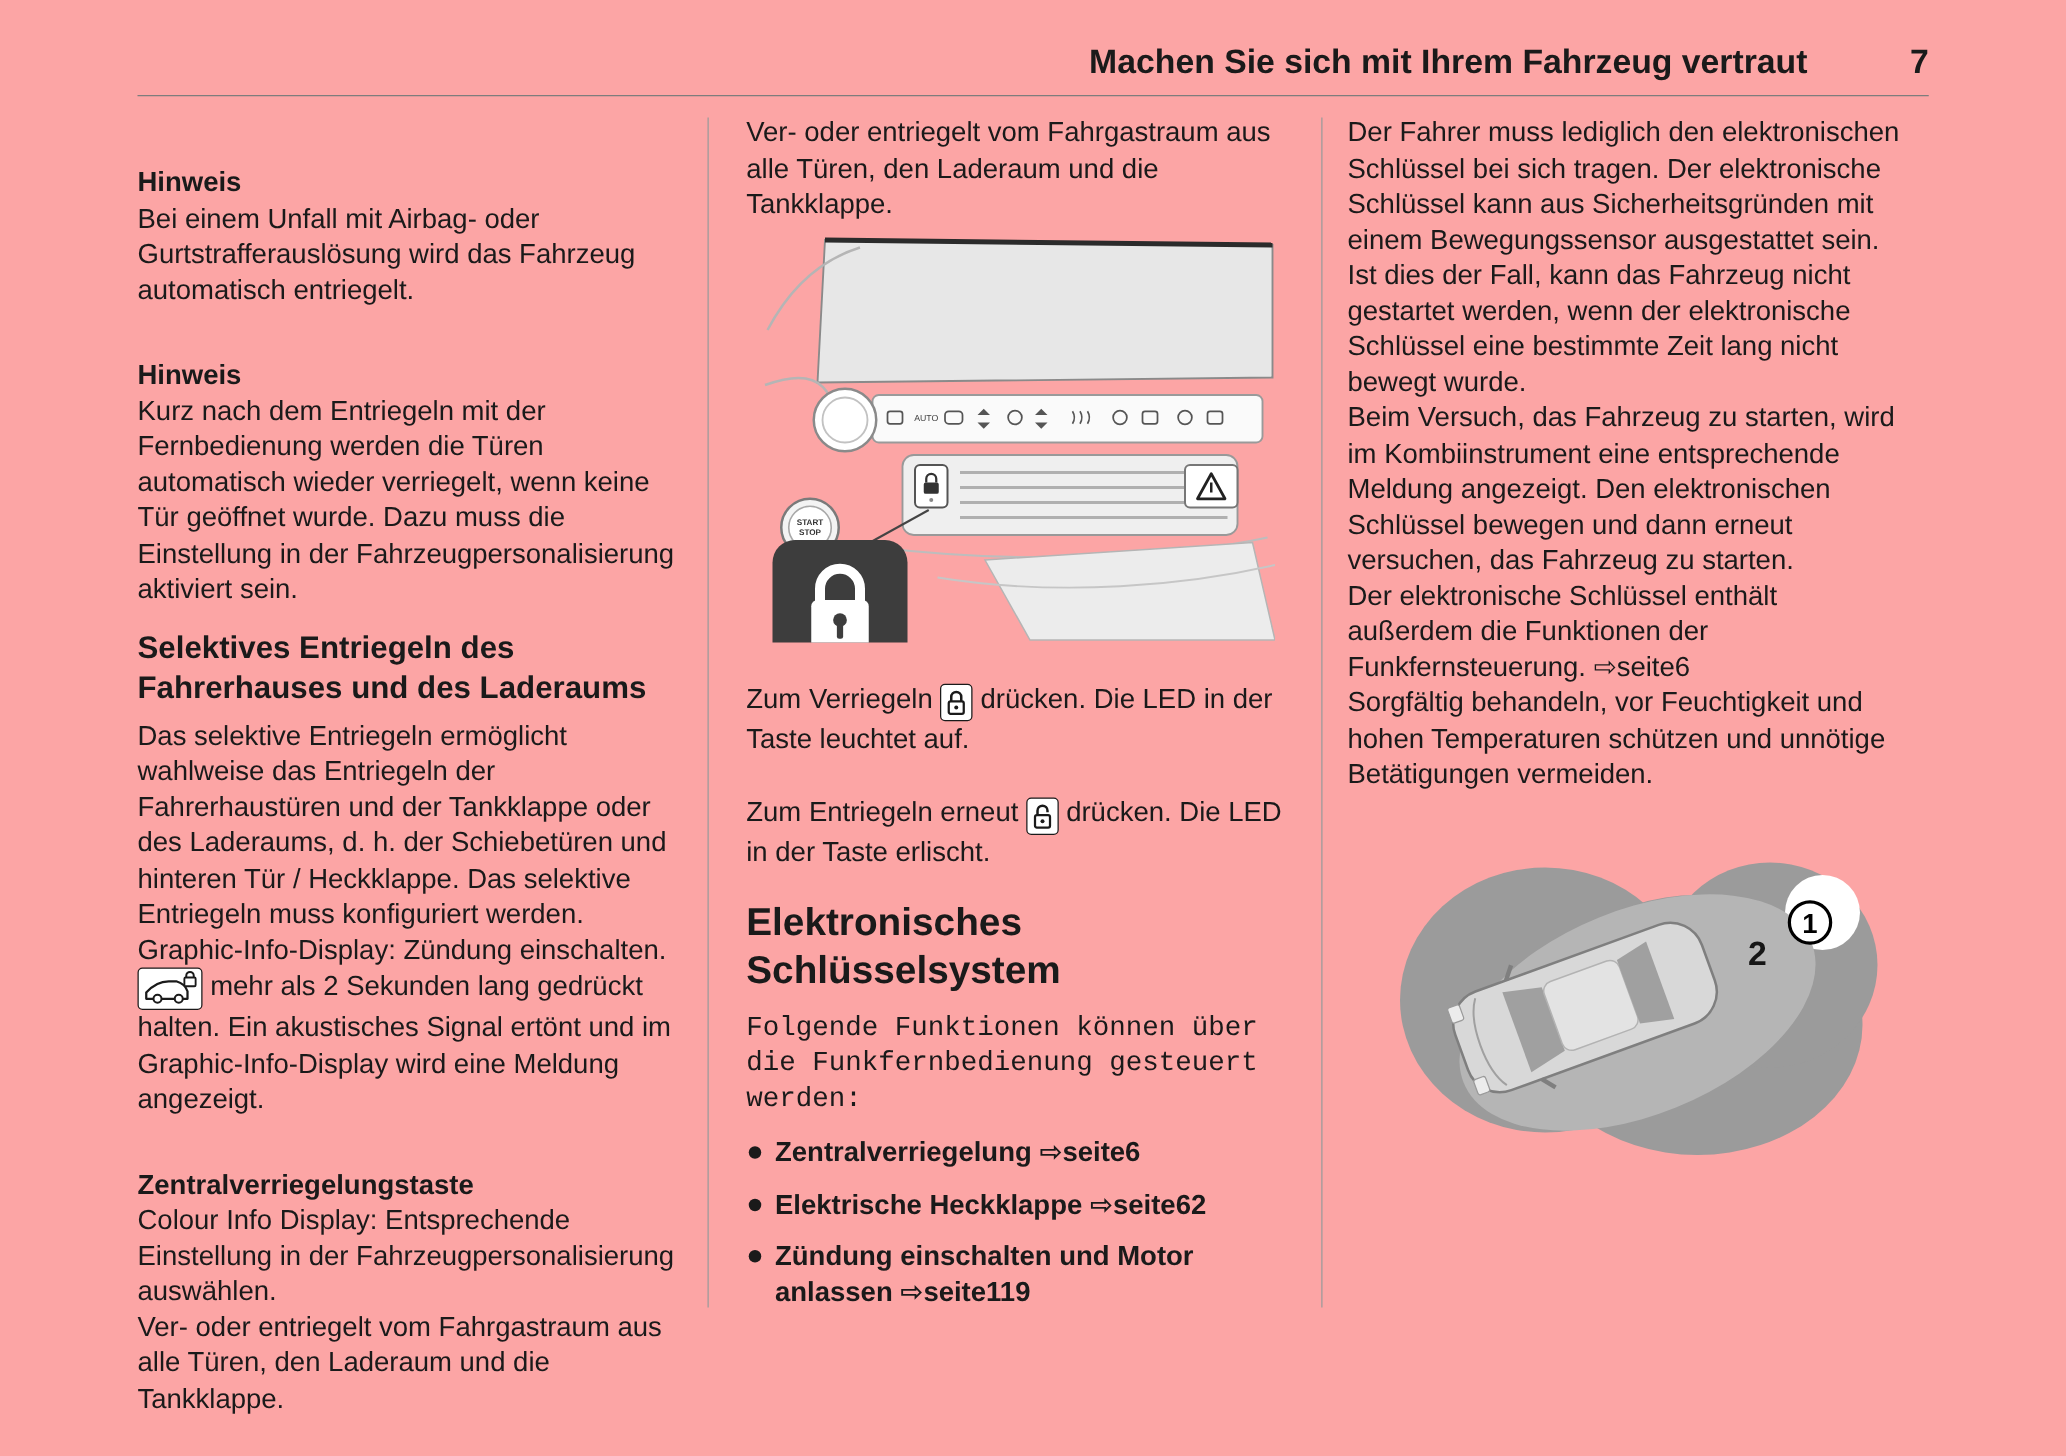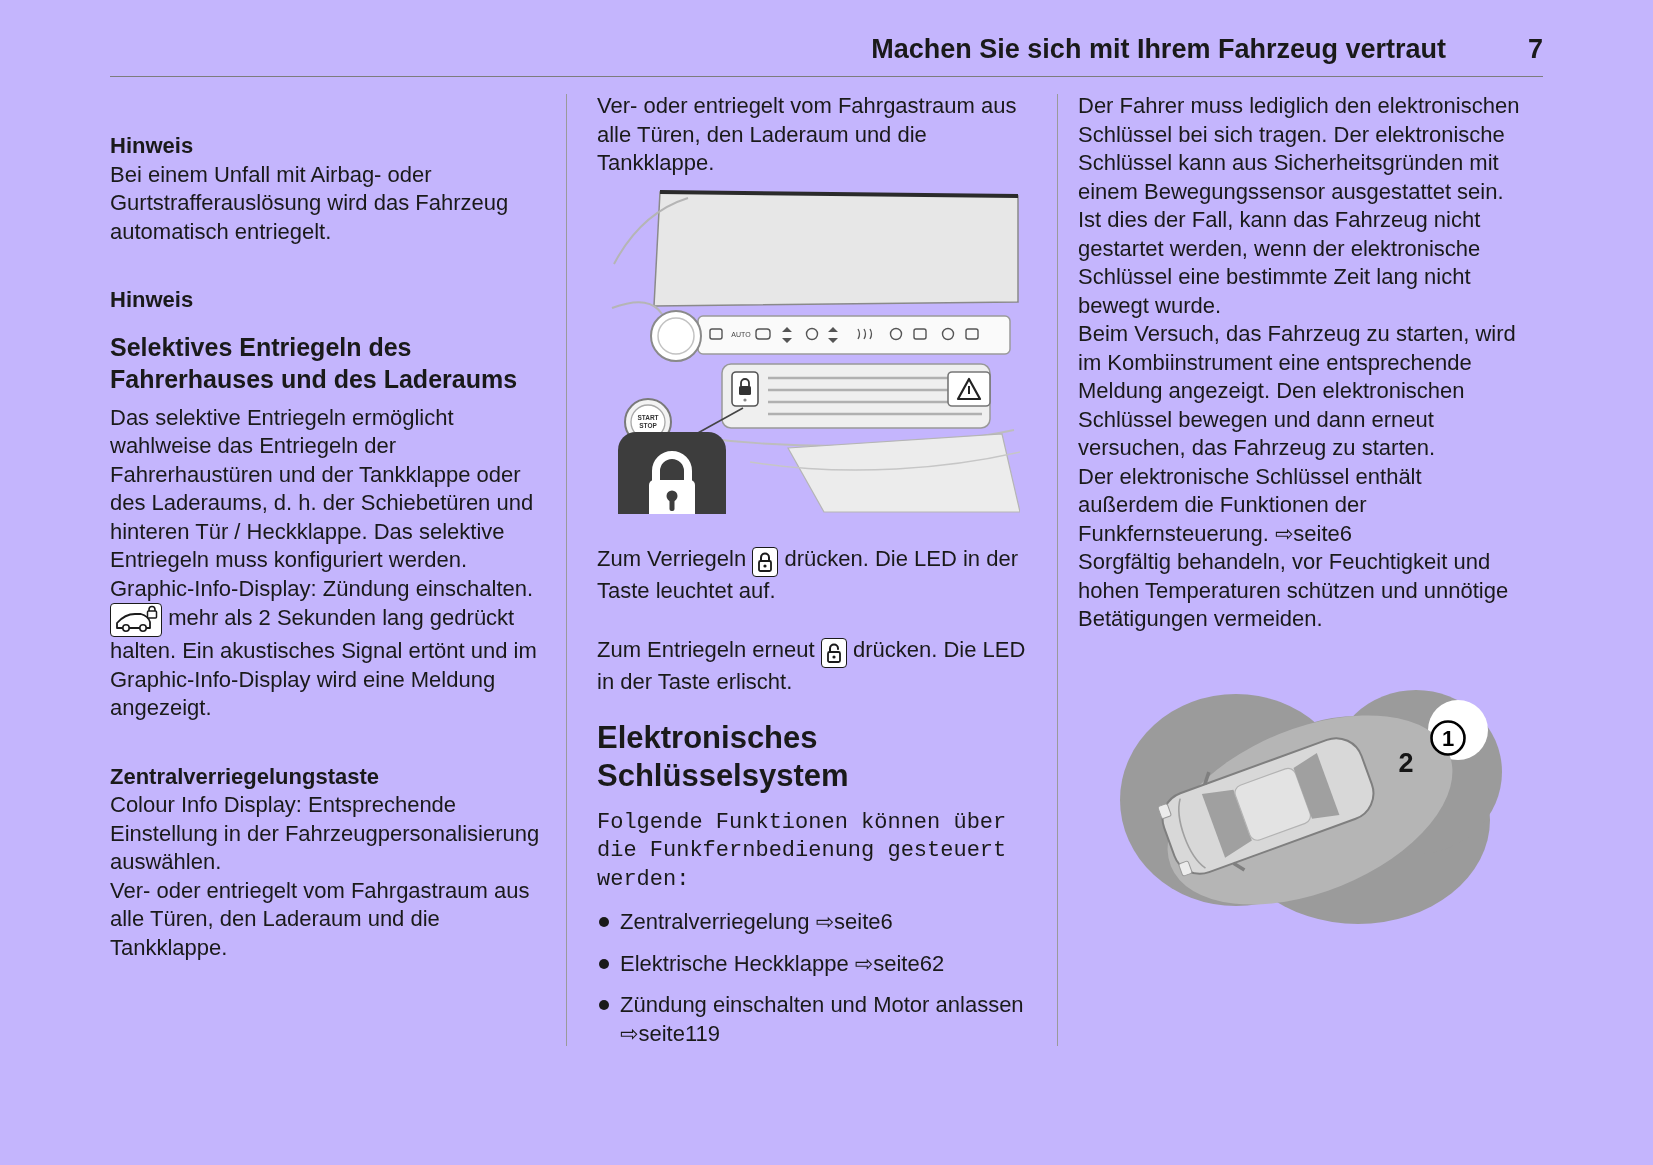--- a/index.html
+++ b/index.html
@@ -1,17 +1,17 @@
 <!DOCTYPE html>
 <html><head>
 <meta charset="utf-8">
 <style>
   html,body { margin:0; padding:0; background:#ffffff; }
   .page {
-    position:relative; width:1653px; height:1165px; background:#c4b5fd;
+    position:relative; width:1653px; height:1165px; background:#fca5a5;
     font-family:"Liberation Sans","DejaVu Sans",sans-serif; color:#1a1a1a;
     overflow:hidden;
   }
   .page-header {
     position:absolute; left:110px; top:34px; width:1433px;
     display:flex; justify-content:flex-end; align-items:baseline;
   }
   .header-title { font-size:27px; font-weight:bold; }
   .page-number { font-size:27px; font-weight:bold; margin-left:82px; }
   .header-rule { position:absolute; left:110px; top:76px; width:1433px; height:1px; background:#7d7d7d; }
@@ -30,21 +30,21 @@
   .mt16 { margin-top:31px; }
   .dash-figure { margin:8px 0 0 13px; width:410px; height:328px; }
   .zones-figure { margin:38px 0 0 40px; width:390px; height:262px; }
   figure { padding:0; }
   .ii-box {
     display:inline-block; border:1.6px solid #1a1a1a; border-radius:4px;
     padding:1px 2px; line-height:0; vertical-align:-9px; background:#fff;
   }
   .ii-box.remote { vertical-align:-10px; }
   .bullet-list { margin:14px 0 0 0; padding:0; list-style:none; }
-  .bullet-list li { position:relative; padding-left:23px; margin-bottom:13px; font-size:22px; line-height:28.5px; }
+  .bullet-list li { position:relative; padding-left:23px; margin-bottom:13px; font-size:22px; line-height:28.5px;font-weight:bold; }
   .bullet-list .dot { position:absolute; left:2px; top:9px; width:10px; height:10px; border-radius:50%; background:#1a1a1a; }
   svg text { font-family:"Liberation Sans","DejaVu Sans",sans-serif; }
 </style>
 </head>
 <body>
 
 <div class="page">
 
   <header class="page-header">
     <div class="header-title">Machen Sie sich mit Ihrem Fahrzeug vertraut</div>
@@ -52,20 +52,21 @@
   </header>
   <div class="header-rule"></div>
 
   <div class="vdiv vdiv1"></div>
   <div class="vdiv vdiv2"></div>
 
   <section class="col col1">
     <p class="body-text bold">Hinweis</p>
     <p class="body-text">Bei einem Unfall mit Airbag- oder Gurtstrafferauslösung wird das Fahrzeug automatisch entriegelt.</p>
     <p class="body-text bold">Hinweis</p>
+    <p class="body-text">Kurz nach dem Entriegeln mit der Fernbedienung werden die Türen automatisch wieder verriegelt, wenn keine Tür geöffnet wurde. Dazu muss die Einstellung in der Fahrzeugpersonalisierung aktiviert sein.</p>
 
     <h3 class="col-heading">Selektives Entriegeln des Fahrerhauses und des Laderaums</h3>
 
     <p class="body-text">Das selektive Entriegeln ermöglicht wahlweise das Entriegeln der Fahrerhaustüren und der Tankklappe oder des Laderaums, d. h. der Schiebetüren und hinteren Tür / Heckklappe. Das selektive Entriegeln muss konfiguriert werden.</p>
 
     <p class="body-text">
       <span>Graphic-Info-Display: Zündung einschalten.</span>
       <span class="ii-box remote"><svg viewBox="0 0 46 30" width="46" height="30" aria-hidden="true">
         <path d="M4,23 v-5 q8,-9 18,-9 h6 q7,2 9,8 v6 z" fill="none" stroke="#1a1a1a" stroke-width="1.8" stroke-linejoin="round"></path>
         <circle cx="13" cy="23" r="3.2" fill="#fff" stroke="#1a1a1a" stroke-width="1.6"></circle>

